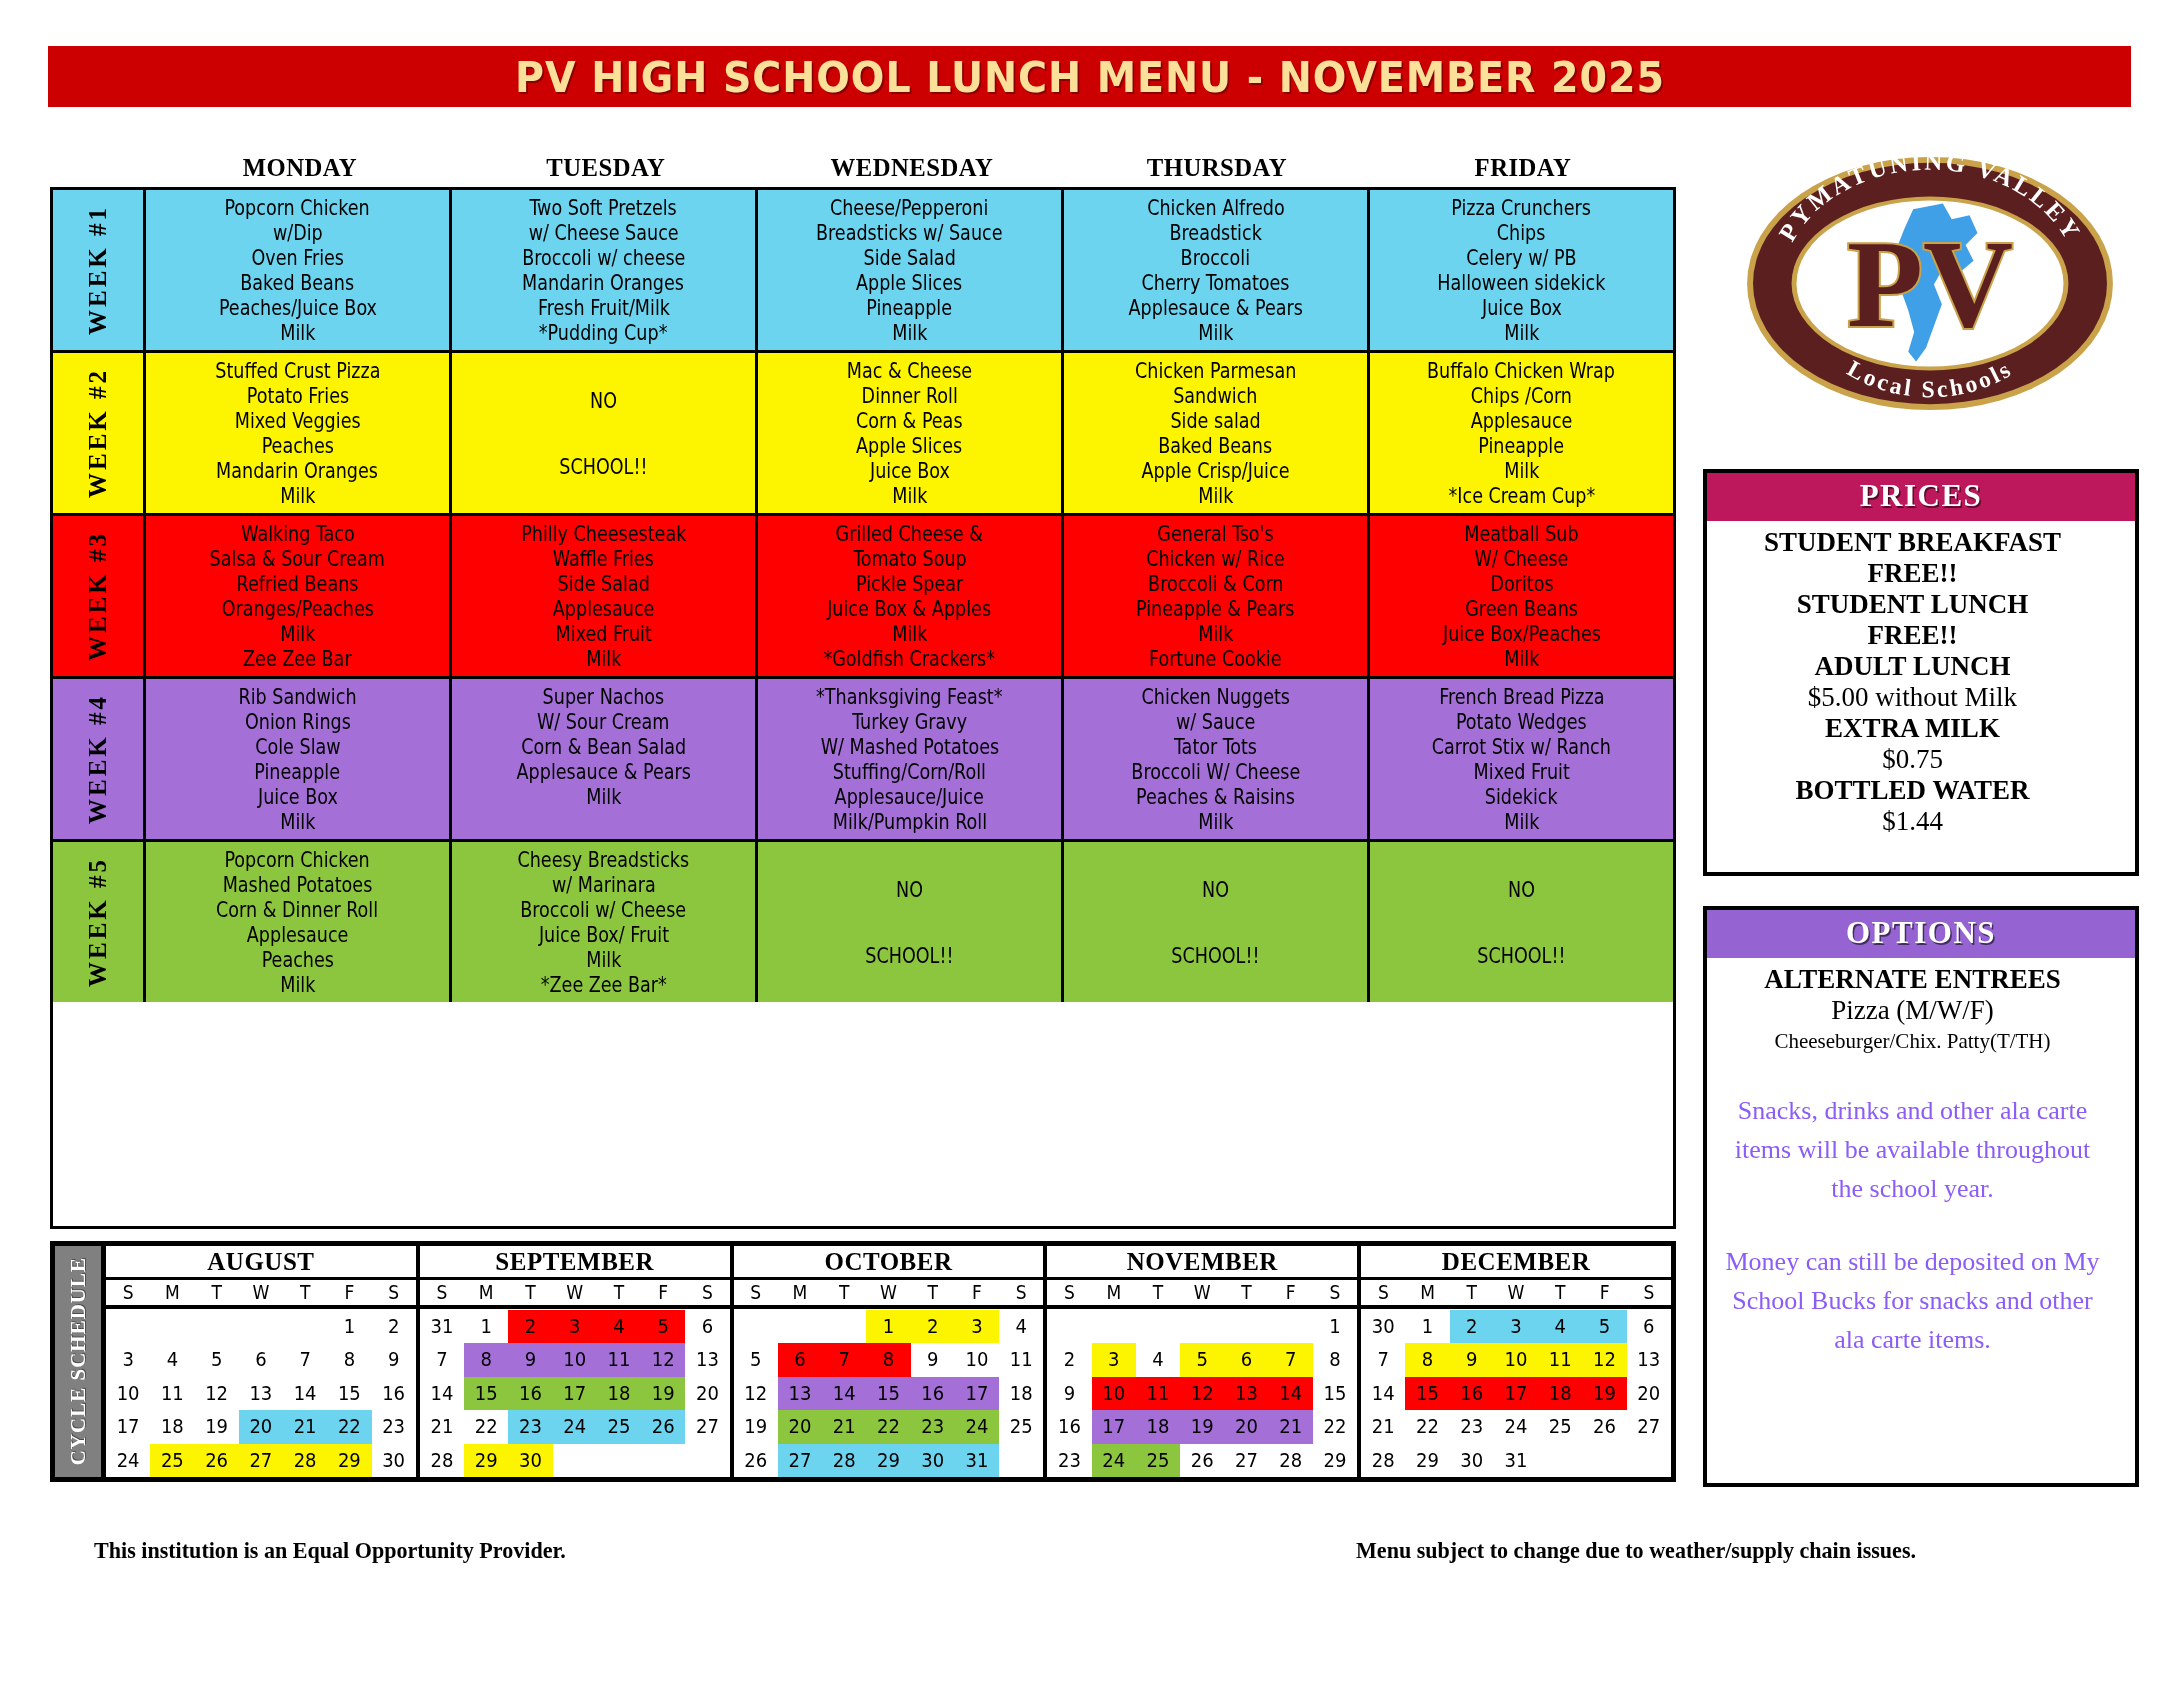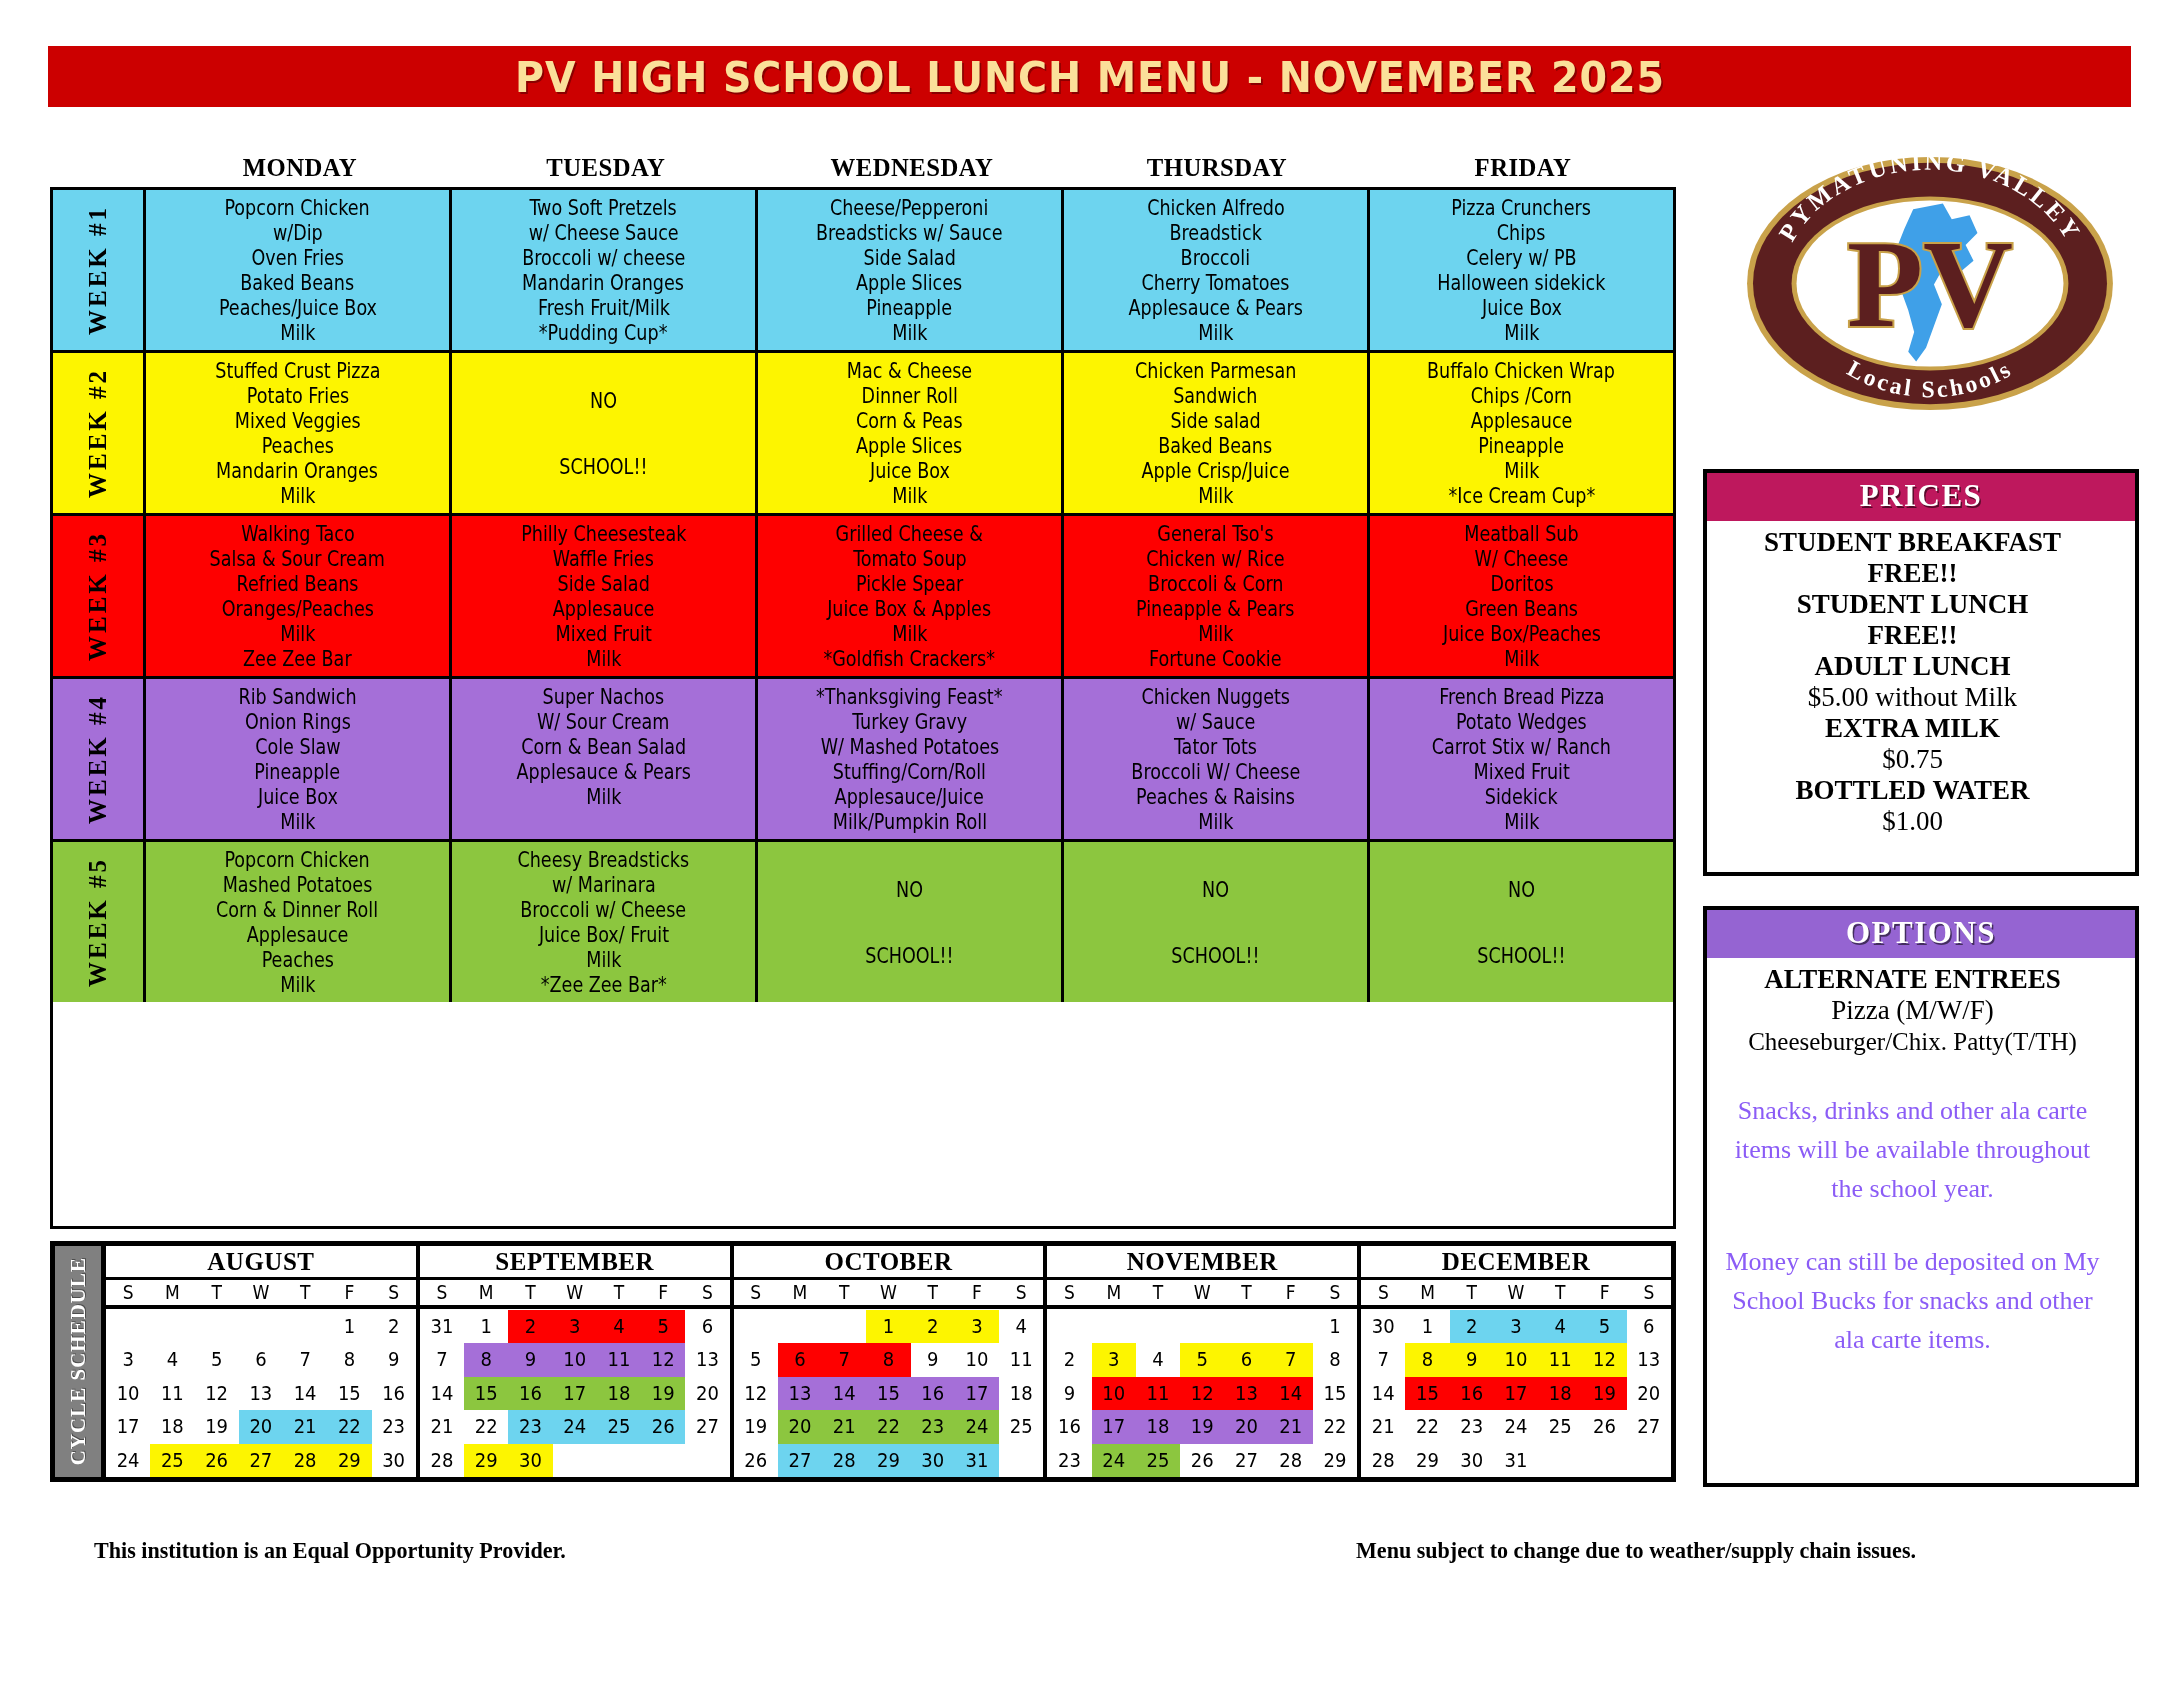--- a/index.html
+++ b/index.html
@@ -486,30 +486,30 @@
     <div class="panel-body" id="prices-body">
         <div class="ln bold">STUDENT BREAKFAST</div>
         <div class="ln bold">FREE!!</div>
         <div class="ln bold">STUDENT LUNCH</div>
         <div class="ln bold">FREE!!</div>
         <div class="ln bold">ADULT LUNCH</div>
         <div class="ln">$5.00 without Milk</div>
         <div class="ln bold">EXTRA MILK</div>
         <div class="ln">$0.75</div>
         <div class="ln bold">BOTTLED WATER</div>
-        <div class="ln">$1.00</div>
+        <div class="ln">$1.44</div>
       </div>
   </div>
 
   <div class="panel" id="options-panel">
     <div class="panel-head">OPTIONS</div>
     <div class="panel-body" id="options-body">
         <div class="ln bold" style="font-size: 27px;">ALTERNATE ENTREES</div>
         <div class="ln" style="font-size: 27px;">Pizza (M/W/F)</div>
-        <div class="ln" style="font-size: 25px;">Cheeseburger/Chix. Patty(T/TH)</div>
+        <div class="ln" style="font-size: 21px;">Cheeseburger/Chix. Patty(T/TH)</div>
         <div class="spacer-lg"></div>
         <div class="para">Snacks, drinks and other ala carte items will be available throughout the school year.</div>
         <div class="spacer-lg"></div>
         <div class="para">Money can still be deposited on My School Bucks for snacks and other ala carte items.</div>
       </div>
   </div>
 
   <div class="cycle">
     <div class="cycle-label">
       <span>CYCLE SCHEDULE</span>

